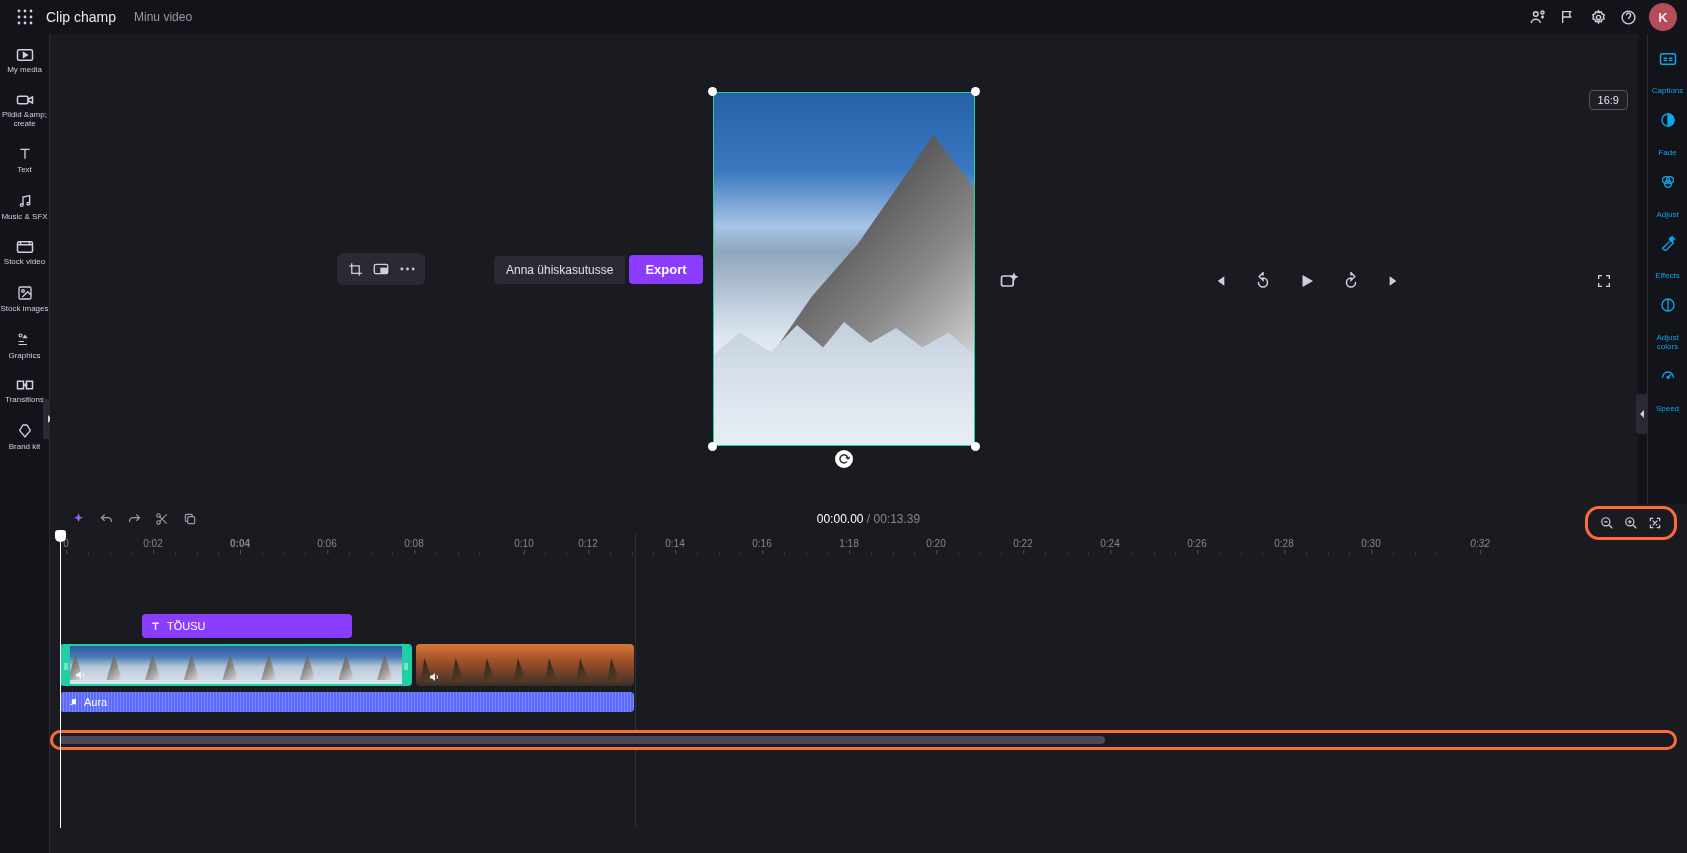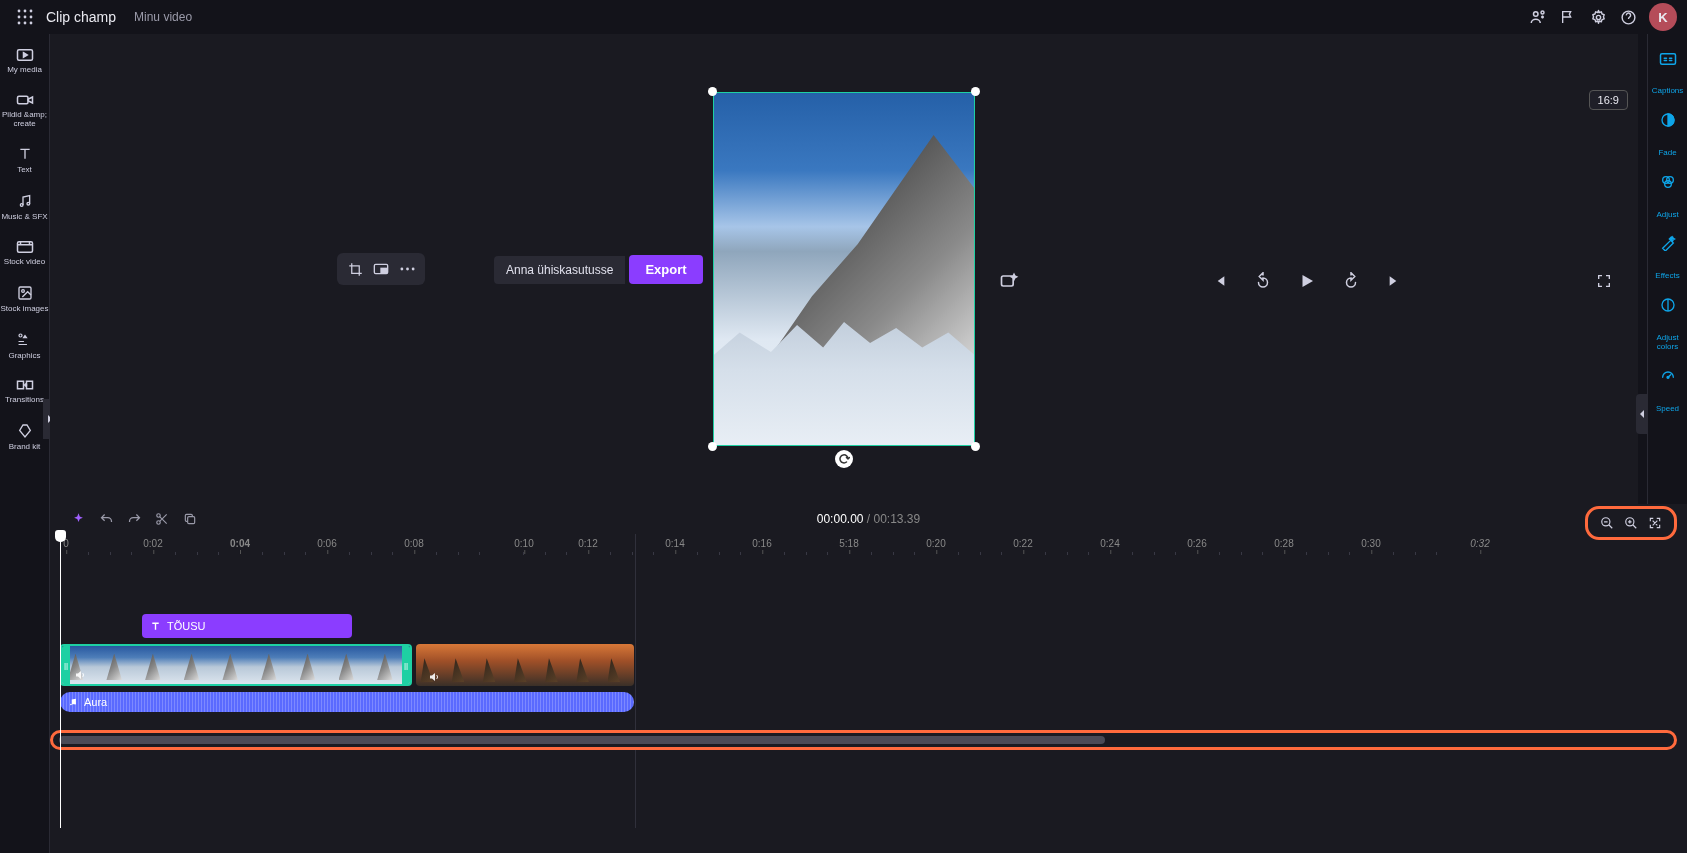--- a/index.html
+++ b/index.html
@@ -81,21 +81,21 @@
   .ruler .min{position:absolute;top:14px;width:1px;height:3px;background:#383844;}
 
   .tracks{position:relative;margin:0 10px;height:200px;}
   .playhead{position:absolute;top:-28px;bottom:-70px;width:1px;background:#fff;left:0;z-index:5;}
   .playhead::before{content:"";position:absolute;top:0;left:-5px;width:11px;height:12px;background:#fff;border-radius:3px 3px 5px 5px;}
   .divider{position:absolute;top:-24px;bottom:-70px;width:1px;background:#30303b;left:575px;}
 
   .track{position:absolute;left:0;height:24px;}
   .clip{position:absolute;height:100%;border-radius:4px;overflow:hidden;display:flex;align-items:center;padding:0 8px;font-size:11px;}
   .clip.text{background:var(--track-text);color:#fff;}
-  .clip.audio{background:var(--track-audio);color:#fff;height:20px;border-radius:10px;}
+  .clip.audio{background:var(--track-audio);color:#fff;height:20px;}
   .clip.audio::after{content:"";position:absolute;inset:0;background:repeating-linear-gradient(90deg,rgba(255,255,255,.3) 0 1px,transparent 1px 3px);opacity:.7;}
   .clip.vid{height:42px;padding:0;}
   .clip.vid.sel{border:2px solid var(--track-vid-sel);}
   .clip.vid .grip{position:absolute;top:0;bottom:0;width:8px;background:var(--track-vid-sel);display:flex;align-items:center;justify-content:center;color:#fff;font-size:8px;}
   .clip.vid .grip.l{left:0;}
   .clip.vid .grip.r{right:0;}
   .thumbs{position:absolute;inset:0;display:flex;}
   .thumbs div{flex:1;background:linear-gradient(to bottom,#2858a0 0%,#4d7db8 30%,#b8c8d8 55%,#dce5ee 100%);position:relative;}
   .thumbs div::after{content:"";position:absolute;bottom:4px;left:15%;right:45%;top:20%;background:linear-gradient(135deg,#4a4a4a,#888,#ddd);clip-path:polygon(50% 0,100% 100%,0 100%);}
   .clip.vid .vol{position:absolute;left:12px;bottom:3px;color:#fff;opacity:.9;}
@@ -447,21 +447,21 @@
       <div class="min" style="left: 571.5px;"></div>
       <div class="min" style="left: 593.25px;"></div>
       <div class="tick" style="left: 615px;">0:14</div>
       <div class="min" style="left: 636.75px;"></div>
       <div class="min" style="left: 658.5px;"></div>
       <div class="min" style="left: 680.25px;"></div>
       <div class="tick" style="left: 702px;">0:16</div>
       <div class="min" style="left: 723.75px;"></div>
       <div class="min" style="left: 745.5px;"></div>
       <div class="min" style="left: 767.25px;"></div>
-      <div class="tick" style="left: 789px;">5:18</div>
+      <div class="tick" style="left: 789px;">1:18</div>
       <div class="min" style="left: 810.75px;"></div>
       <div class="min" style="left: 832.5px;"></div>
       <div class="min" style="left: 854.25px;"></div>
       <div class="tick" style="left: 876px;">0:20</div>
       <div class="min" style="left: 897.75px;"></div>
       <div class="min" style="left: 919.5px;"></div>
       <div class="min" style="left: 941.25px;"></div>
       <div class="tick" style="left: 963px;">0:22</div>
       <div class="min" style="left: 984.75px;"></div>
       <div class="min" style="left: 1006.5px;"></div>

